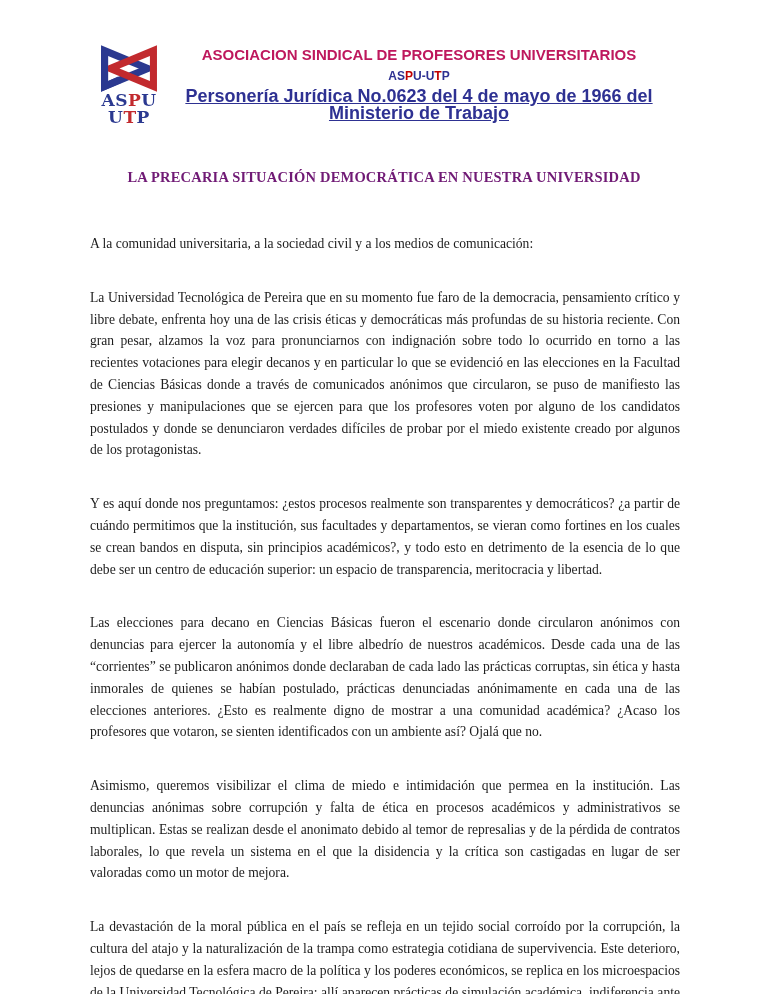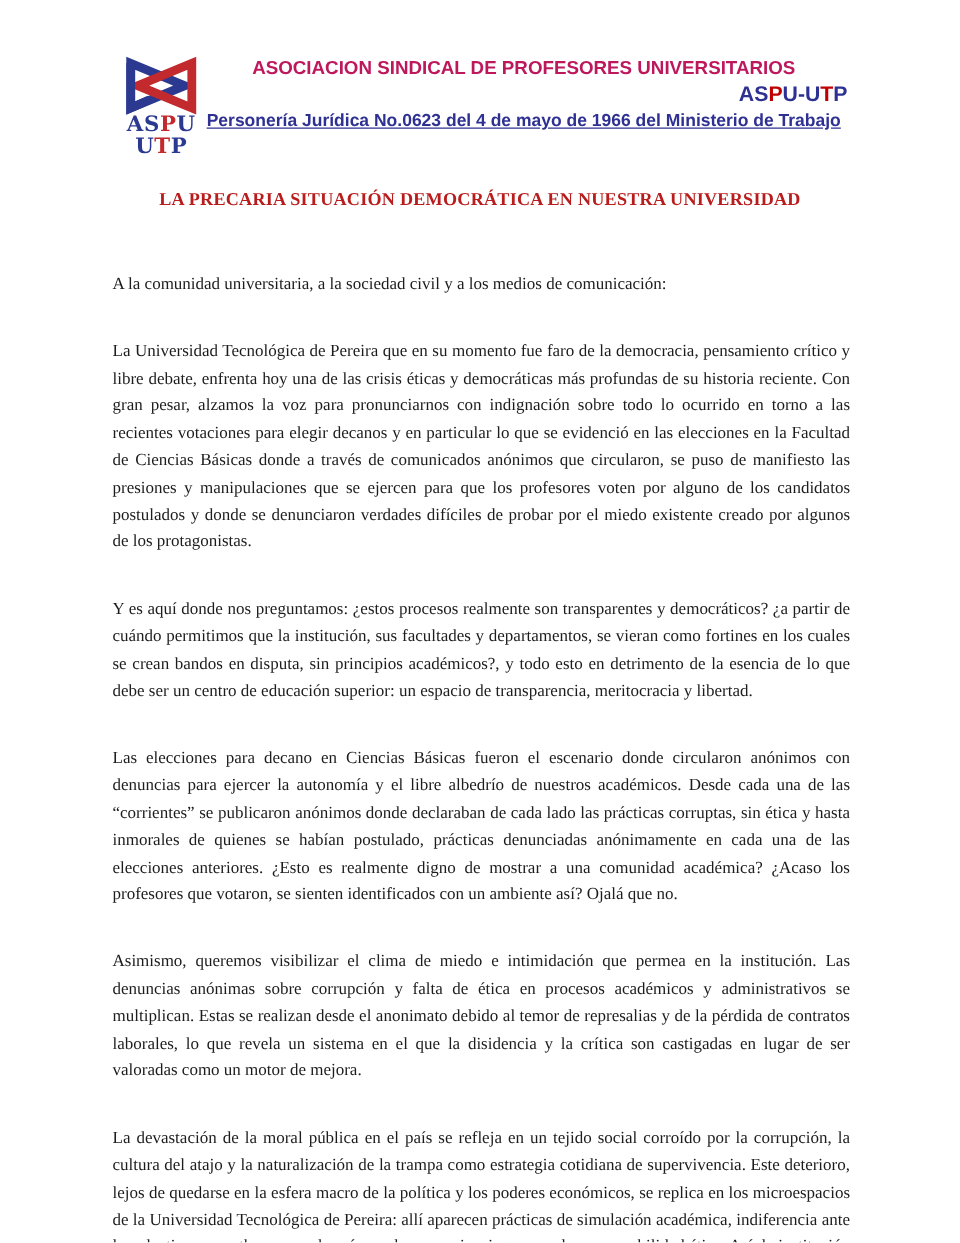--- a/index.html
+++ b/index.html
@@ -49,43 +49,42 @@
   .org-name {
     font-family: "Liberation Sans", sans-serif;
     font-weight: bold;
     font-size: 15px;
     line-height: 20px;
     color: #be185d;
   }
   .acronym {
     font-family: "Liberation Sans", sans-serif;
     font-weight: bold;
-    font-size: 17px;
+    font-size: 12px;
     line-height: 20px;
     margin-top: 1px;
-    text-align: right;
   }
   .legal {
     font-family: "Liberation Sans", sans-serif;
     font-weight: bold;
-    font-size: 14px;
+    font-size: 18px;
     line-height: 17px;
     margin-top: 2px;
     color: var(--navy);
     text-decoration: underline;
   }
   
   .doc-title {
     margin-top: 47px;
     text-align: center;
     font-family: "Liberation Serif", serif;
     font-weight: bold;
     font-size: 14.5px;
     letter-spacing: 0.2px;
-    color: #b91c1c;
+    color: #701a75;
   }
   .doc-body {
     margin: 47px 88px 0 90px;
   }
   .doc-body p {
     font-size: 13.6px;
     line-height: 21.8px;
     text-align: justify;
     margin-bottom: 21.8px;
     color: var(--ink);

